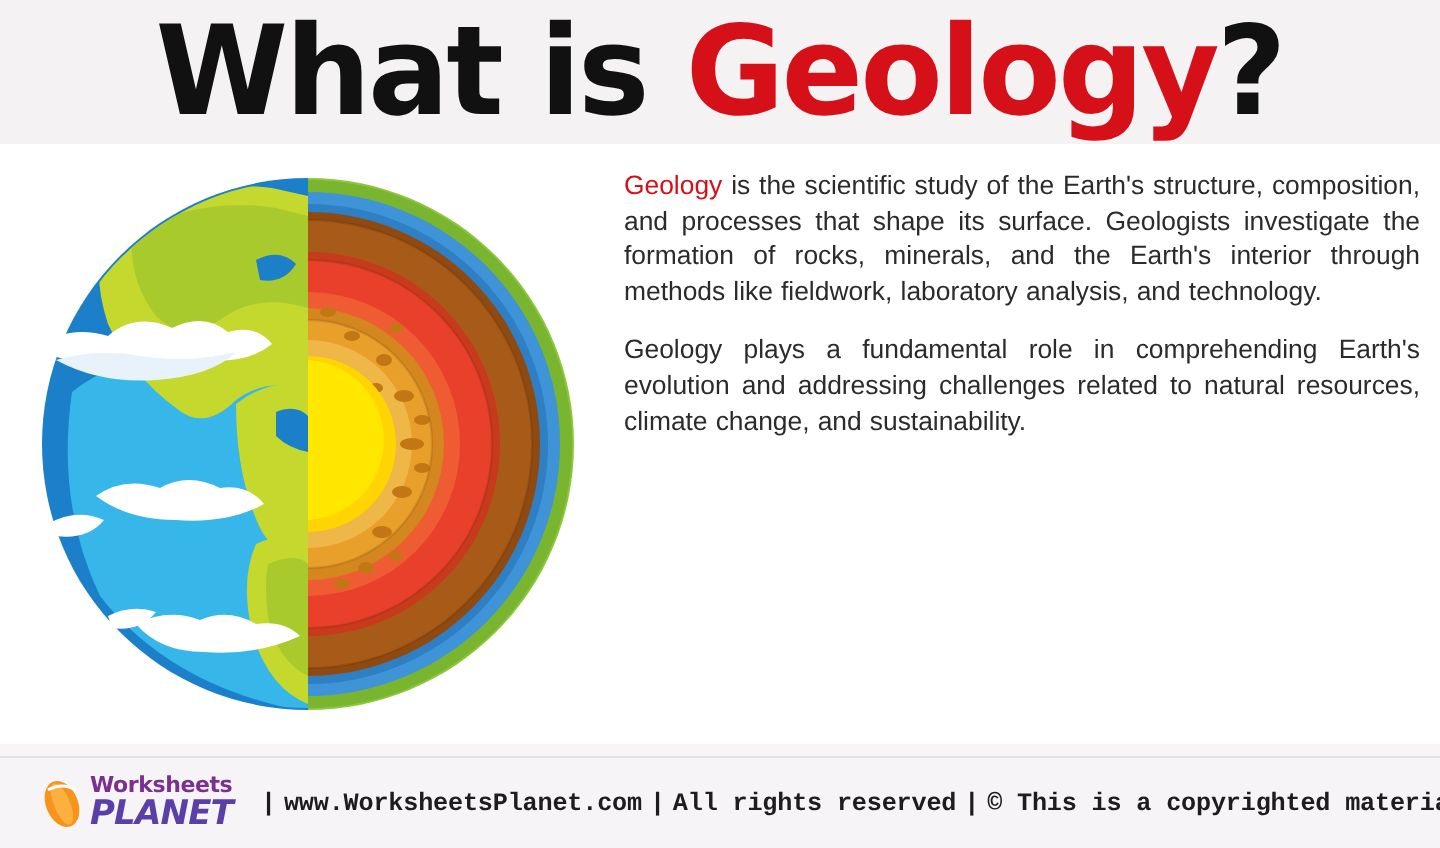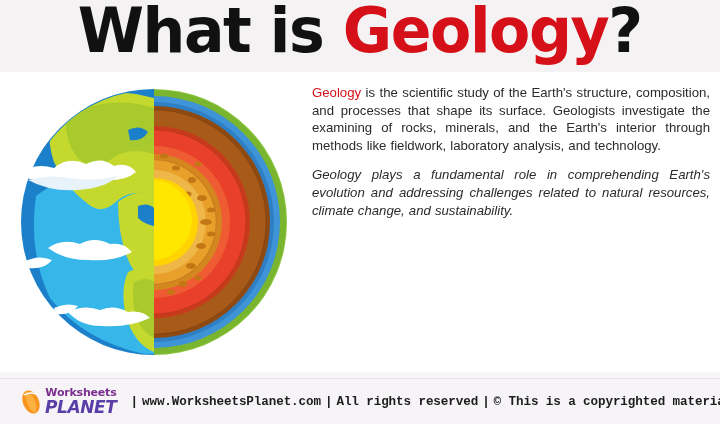--- a/index.html
+++ b/index.html
@@ -24,20 +24,21 @@
 
   
   .title-bar {
     position: absolute;
     left: 0;
     top: 0;
     width: 720px;
     height: 72px;
     background: #f4f2f2;
     display: flex;
+    align-items: center;
     justify-content: center;
   }
   .title {
     font-family: "DejaVu Sans", sans-serif;
     font-weight: bold;
     font-size: 62px;
     line-height: 62px;
     letter-spacing: -1.5px;
     white-space: nowrap;
     transform: scaleX(0.97);
@@ -73,21 +74,21 @@
   }
   .para {
     font-family: "Liberation Sans", sans-serif;
     font-size: 13.2px;
     line-height: 17.6px;
     color: #2b2b2b;
     text-align: justify;
     margin: 0 0 12px 0;
     word-spacing: 0.4px;
   }
-  .para:last-child { margin-bottom: 0; font-style: italic; }
+  .para:last-child { margin-bottom: 0; }
   .para .kw { color: #d51019; }
 
   
   .footer-rule {
     position: absolute;
     left: 0;
     top: 378px;
     width: 720px;
     height: 1px;
     background: #e4e2e6;
@@ -102,21 +103,20 @@
     display: flex;
     align-items: center;
     padding-left: 20px;
     box-sizing: border-box;
   }
   .logo {
     display: flex;
     align-items: center;
     flex: 0 0 auto;
     margin-right: 10px;
-    text-align: right;
   }
   .logo-mark {
     width: 22px;
     height: 26px;
     margin-right: 3px;
     flex: 0 0 auto;
   }
   .logo-words {
     display: flex;
     flex-direction: column;
@@ -250,21 +250,21 @@
             <path d="M42 172 Q56 162 74 168 Q88 160 104 168 Q118 166 126 176 Q108 186 82 184 Q58 184 42 172 Z"></path>
             <path d="M18 186 Q32 178 46 184 Q38 194 22 192 Z"></path>
             <path d="M62 236 Q78 228 94 234 Q108 228 122 236 Q136 234 144 242 Q122 252 96 250 Q74 250 62 236 Z"></path>
             <path d="M48 232 Q60 226 72 230 Q64 240 50 238 Z"></path>
           </g>
         </g>
       </svg>
     </div>
 
     <div class="text-col">
-      <p class="para"><span class="kw">Geology</span><span> is the scientific study of the Earth's structure, composition, and processes that shape its surface. Geologists investigate the examining of rocks, minerals, and the Earth's interior through methods like fieldwork, laboratory analysis, and technology.</span></p>
+      <p class="para"><span class="kw">Geology</span><span> is the scientific study of the Earth's structure, composition, and processes that shape its surface. Geologists investigate the formation of rocks, minerals, and the Earth's interior through methods like fieldwork, laboratory analysis, and technology.</span></p>
       <p class="para">Geology plays a fundamental role in comprehending Earth's evolution and addressing challenges related to natural resources, climate change, and sustainability.</p>
     </div>
 
   </div>
 
   <div class="footer-rule"></div>
   <div class="footer">
     <div class="logo">
       <svg class="logo-mark" viewBox="0 0 22 26">
         <ellipse cx="11" cy="13" rx="8" ry="12" fill="#f7941e" transform="rotate(-22 11 13)"></ellipse>

